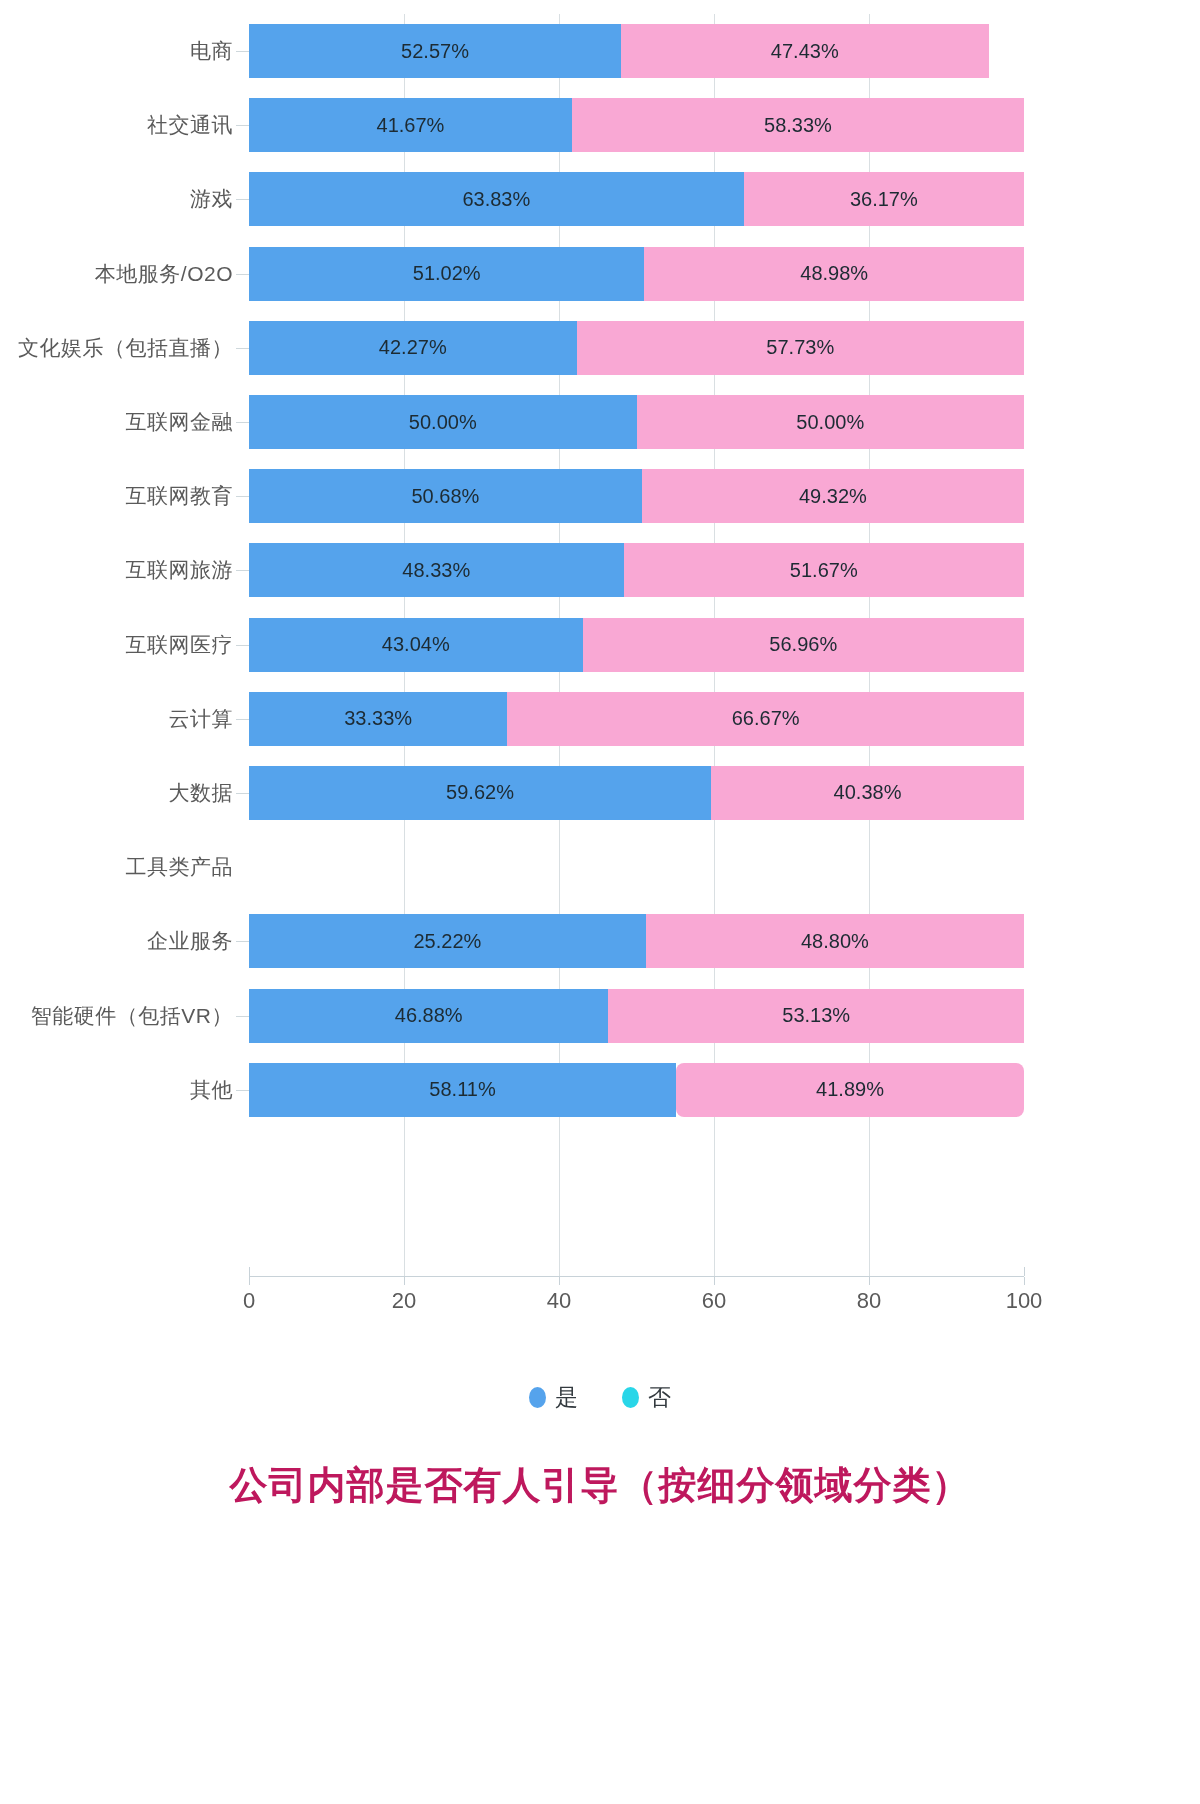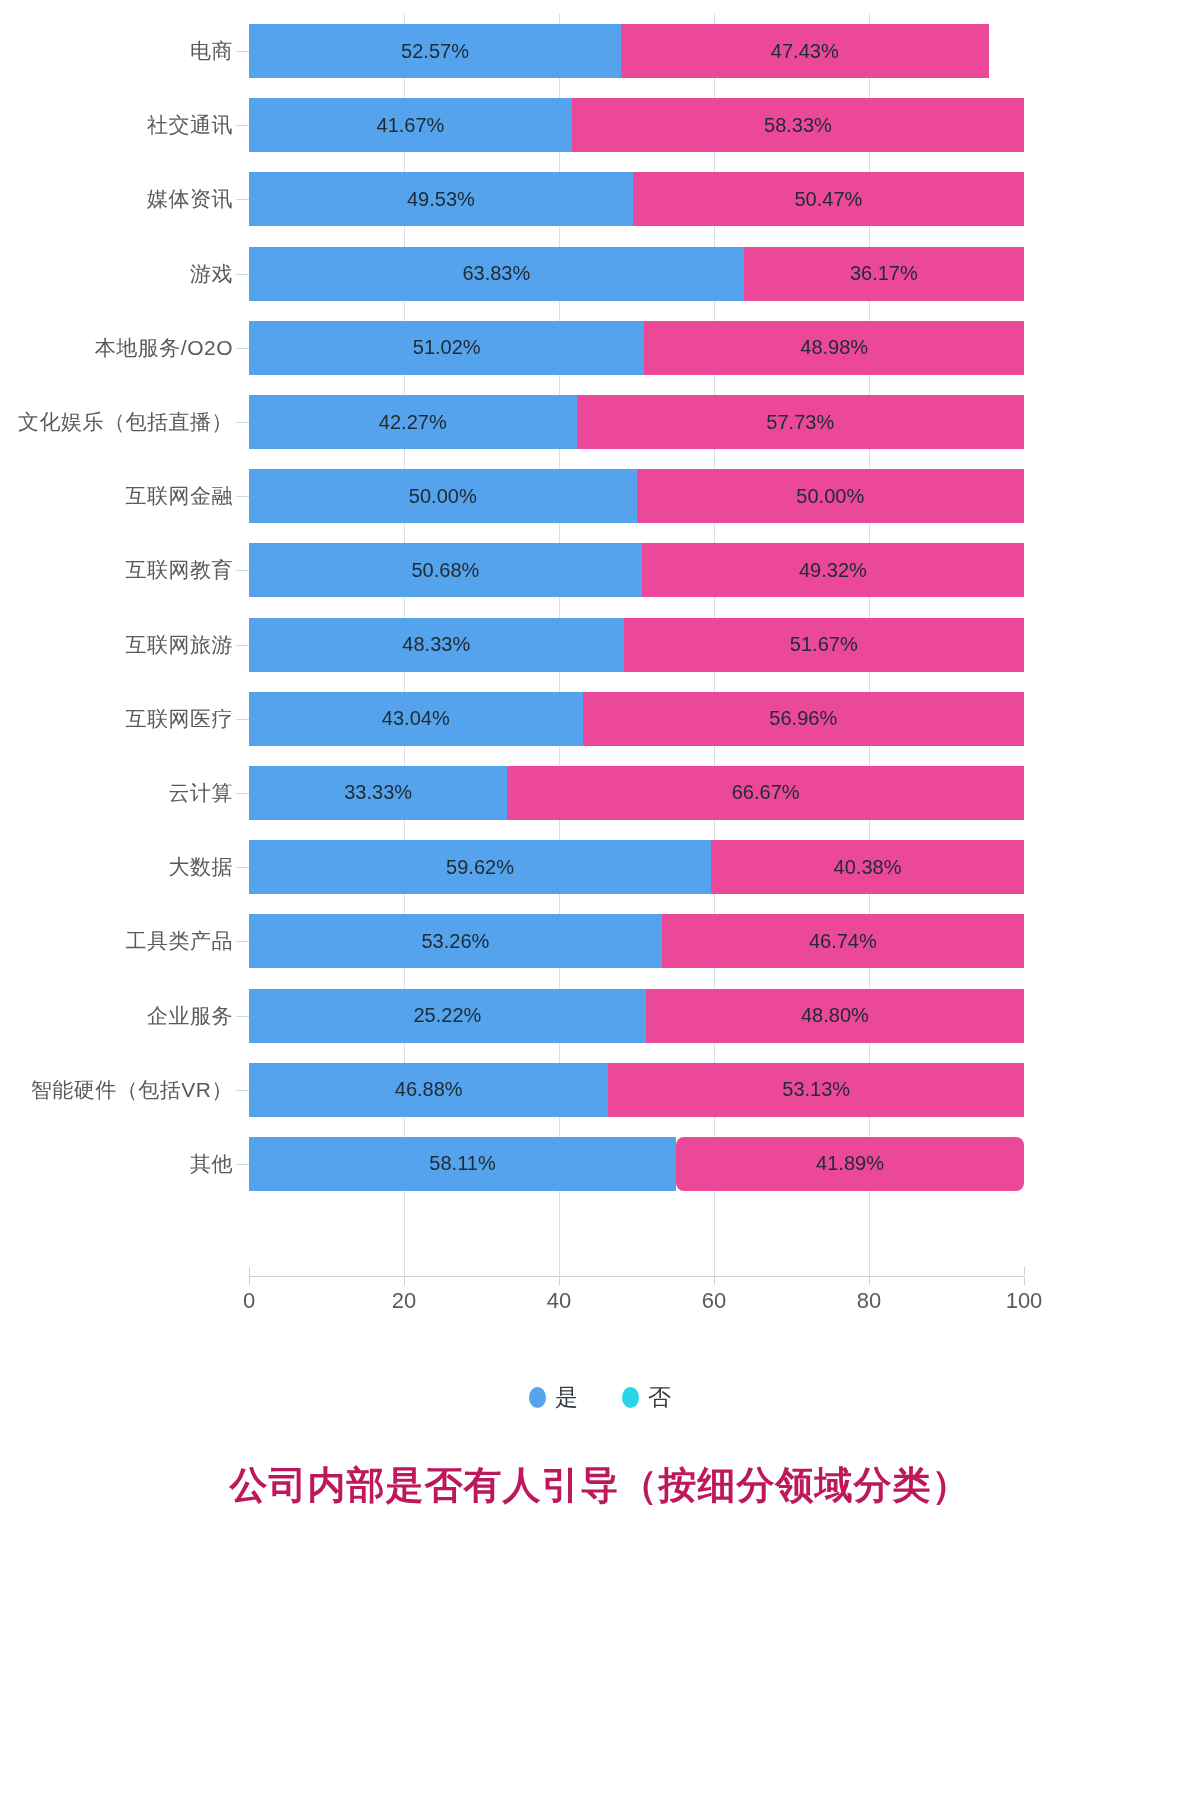--- a/index.html
+++ b/index.html
@@ -73,21 +73,21 @@
 
   .bar {
     height: 54px;
     display: flex;
     align-items: center;
     justify-content: center;
     position: relative;
     z-index: 2;
   }
   .bar-yes { background: #55a3ec; }
-  .bar-no  { background: #ec4899; }
+  .bar-no  { background: #f9a8d4; }
 
   .bar-value {
     font-size: 20px;
     color: #1d2b33;
     font-family: "Liberation Sans", "DejaVu Sans", sans-serif;
     white-space: nowrap;
   }
 
   
   .gridlines {
@@ -222,32 +222,20 @@
             <div class="tick-mark"></div>
             <div class="bar bar-yes" style="width: 322.942px;">
               <span class="bar-value">41.67%</span>
             </div>
             <div class="bar bar-no" style="width: 452.057px;">
               <span class="bar-value">58.33%</span>
             </div>
           </div>
         </div>
         <div class="row">
-          <div class="row-label">媒体资讯</div>
-          <div class="bar-track">
-            <div class="tick-mark"></div>
-            <div class="bar bar-yes" style="width: 383.858px;">
-              <span class="bar-value">49.53%</span>
-            </div>
-            <div class="bar bar-no" style="width: 391.142px;">
-              <span class="bar-value">50.47%</span>
-            </div>
-          </div>
-        </div>
-        <div class="row">
           <div class="row-label">游戏</div>
           <div class="bar-track">
             <div class="tick-mark"></div>
             <div class="bar bar-yes" style="width: 494.683px;">
               <span class="bar-value">63.83%</span>
             </div>
             <div class="bar bar-no" style="width: 280.317px;">
               <span class="bar-value">36.17%</span>
             </div>
           </div>
@@ -343,29 +331,20 @@
             <div class="bar bar-yes" style="width: 462.055px;">
               <span class="bar-value">59.62%</span>
             </div>
             <div class="bar bar-no" style="width: 312.945px;">
               <span class="bar-value">40.38%</span>
             </div>
           </div>
         </div>
         <div class="row">
           <div class="row-label">工具类产品</div>
-          <div class="bar-track">
-            <div class="tick-mark"></div>
-            <div class="bar bar-yes" style="width: 412.765px;">
-              <span class="bar-value">53.26%</span>
-            </div>
-            <div class="bar bar-no" style="width: 362.235px;">
-              <span class="bar-value">46.74%</span>
-            </div>
-          </div>
         </div>
         <div class="row">
           <div class="row-label">企业服务</div>
           <div class="bar-track">
             <div class="tick-mark"></div>
             <div class="bar bar-yes" style="width: 396.8px;">
               <span class="bar-value">25.22%</span>
             </div>
             <div class="bar bar-no" style="width: 378.2px;">
               <span class="bar-value">48.80%</span>

